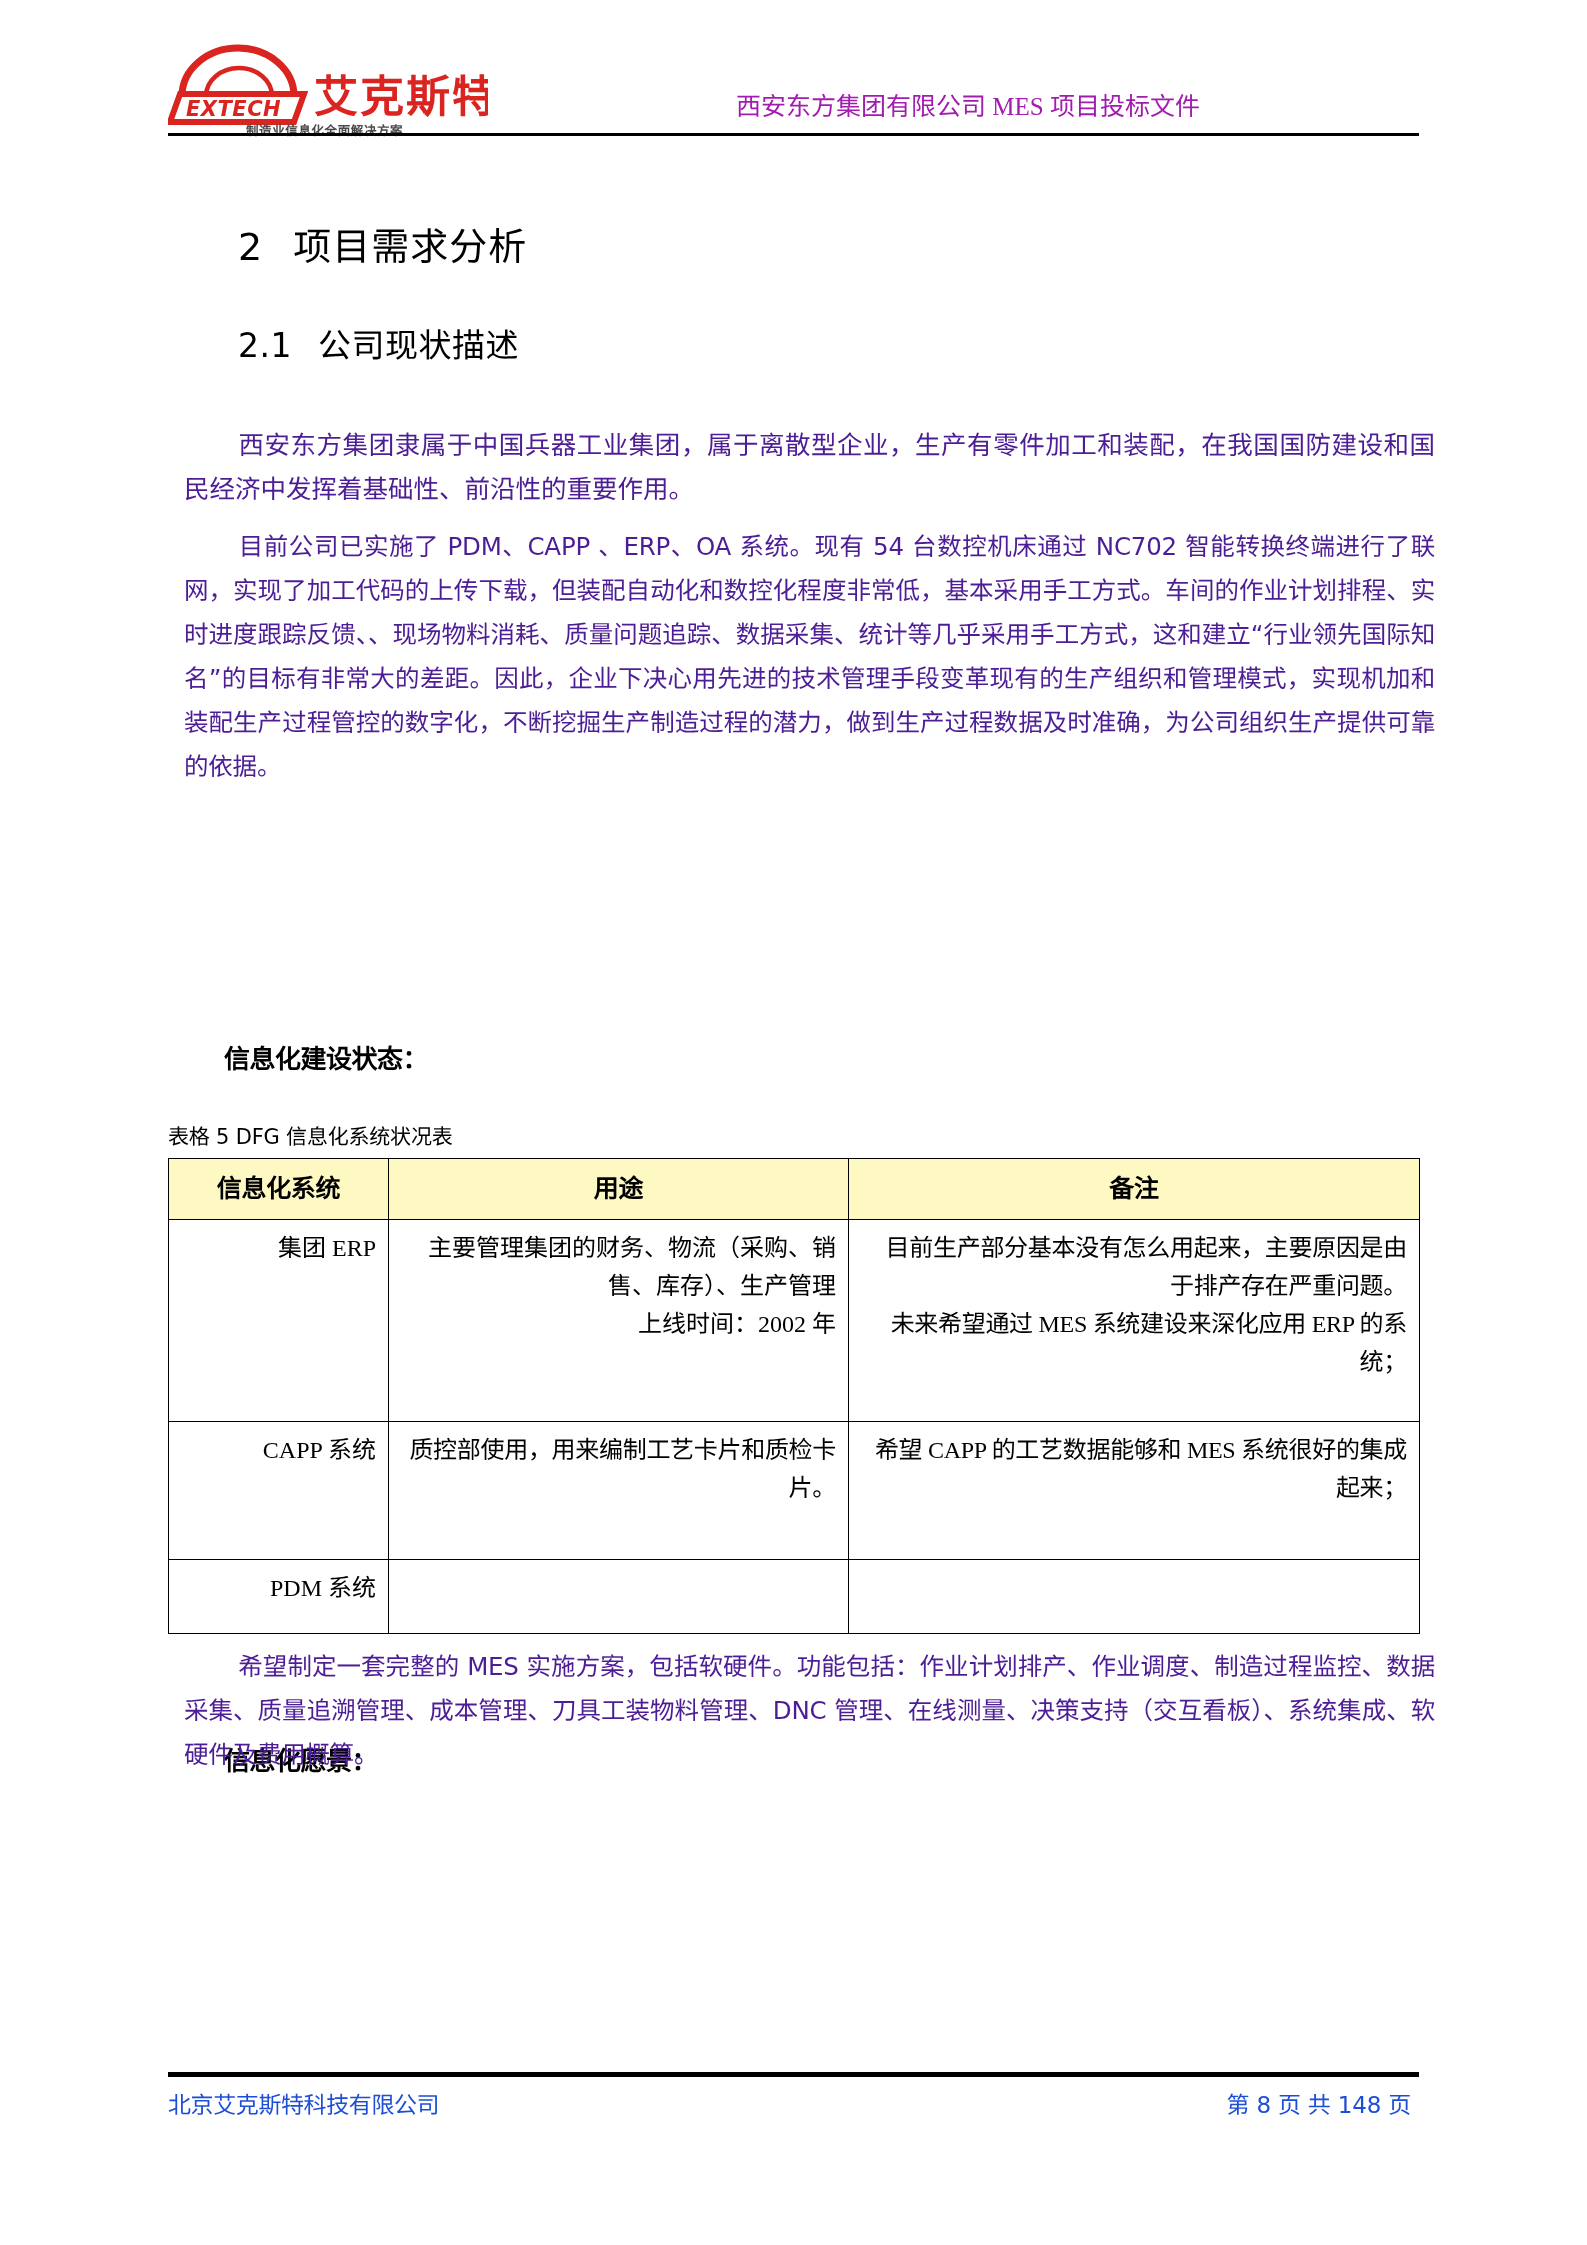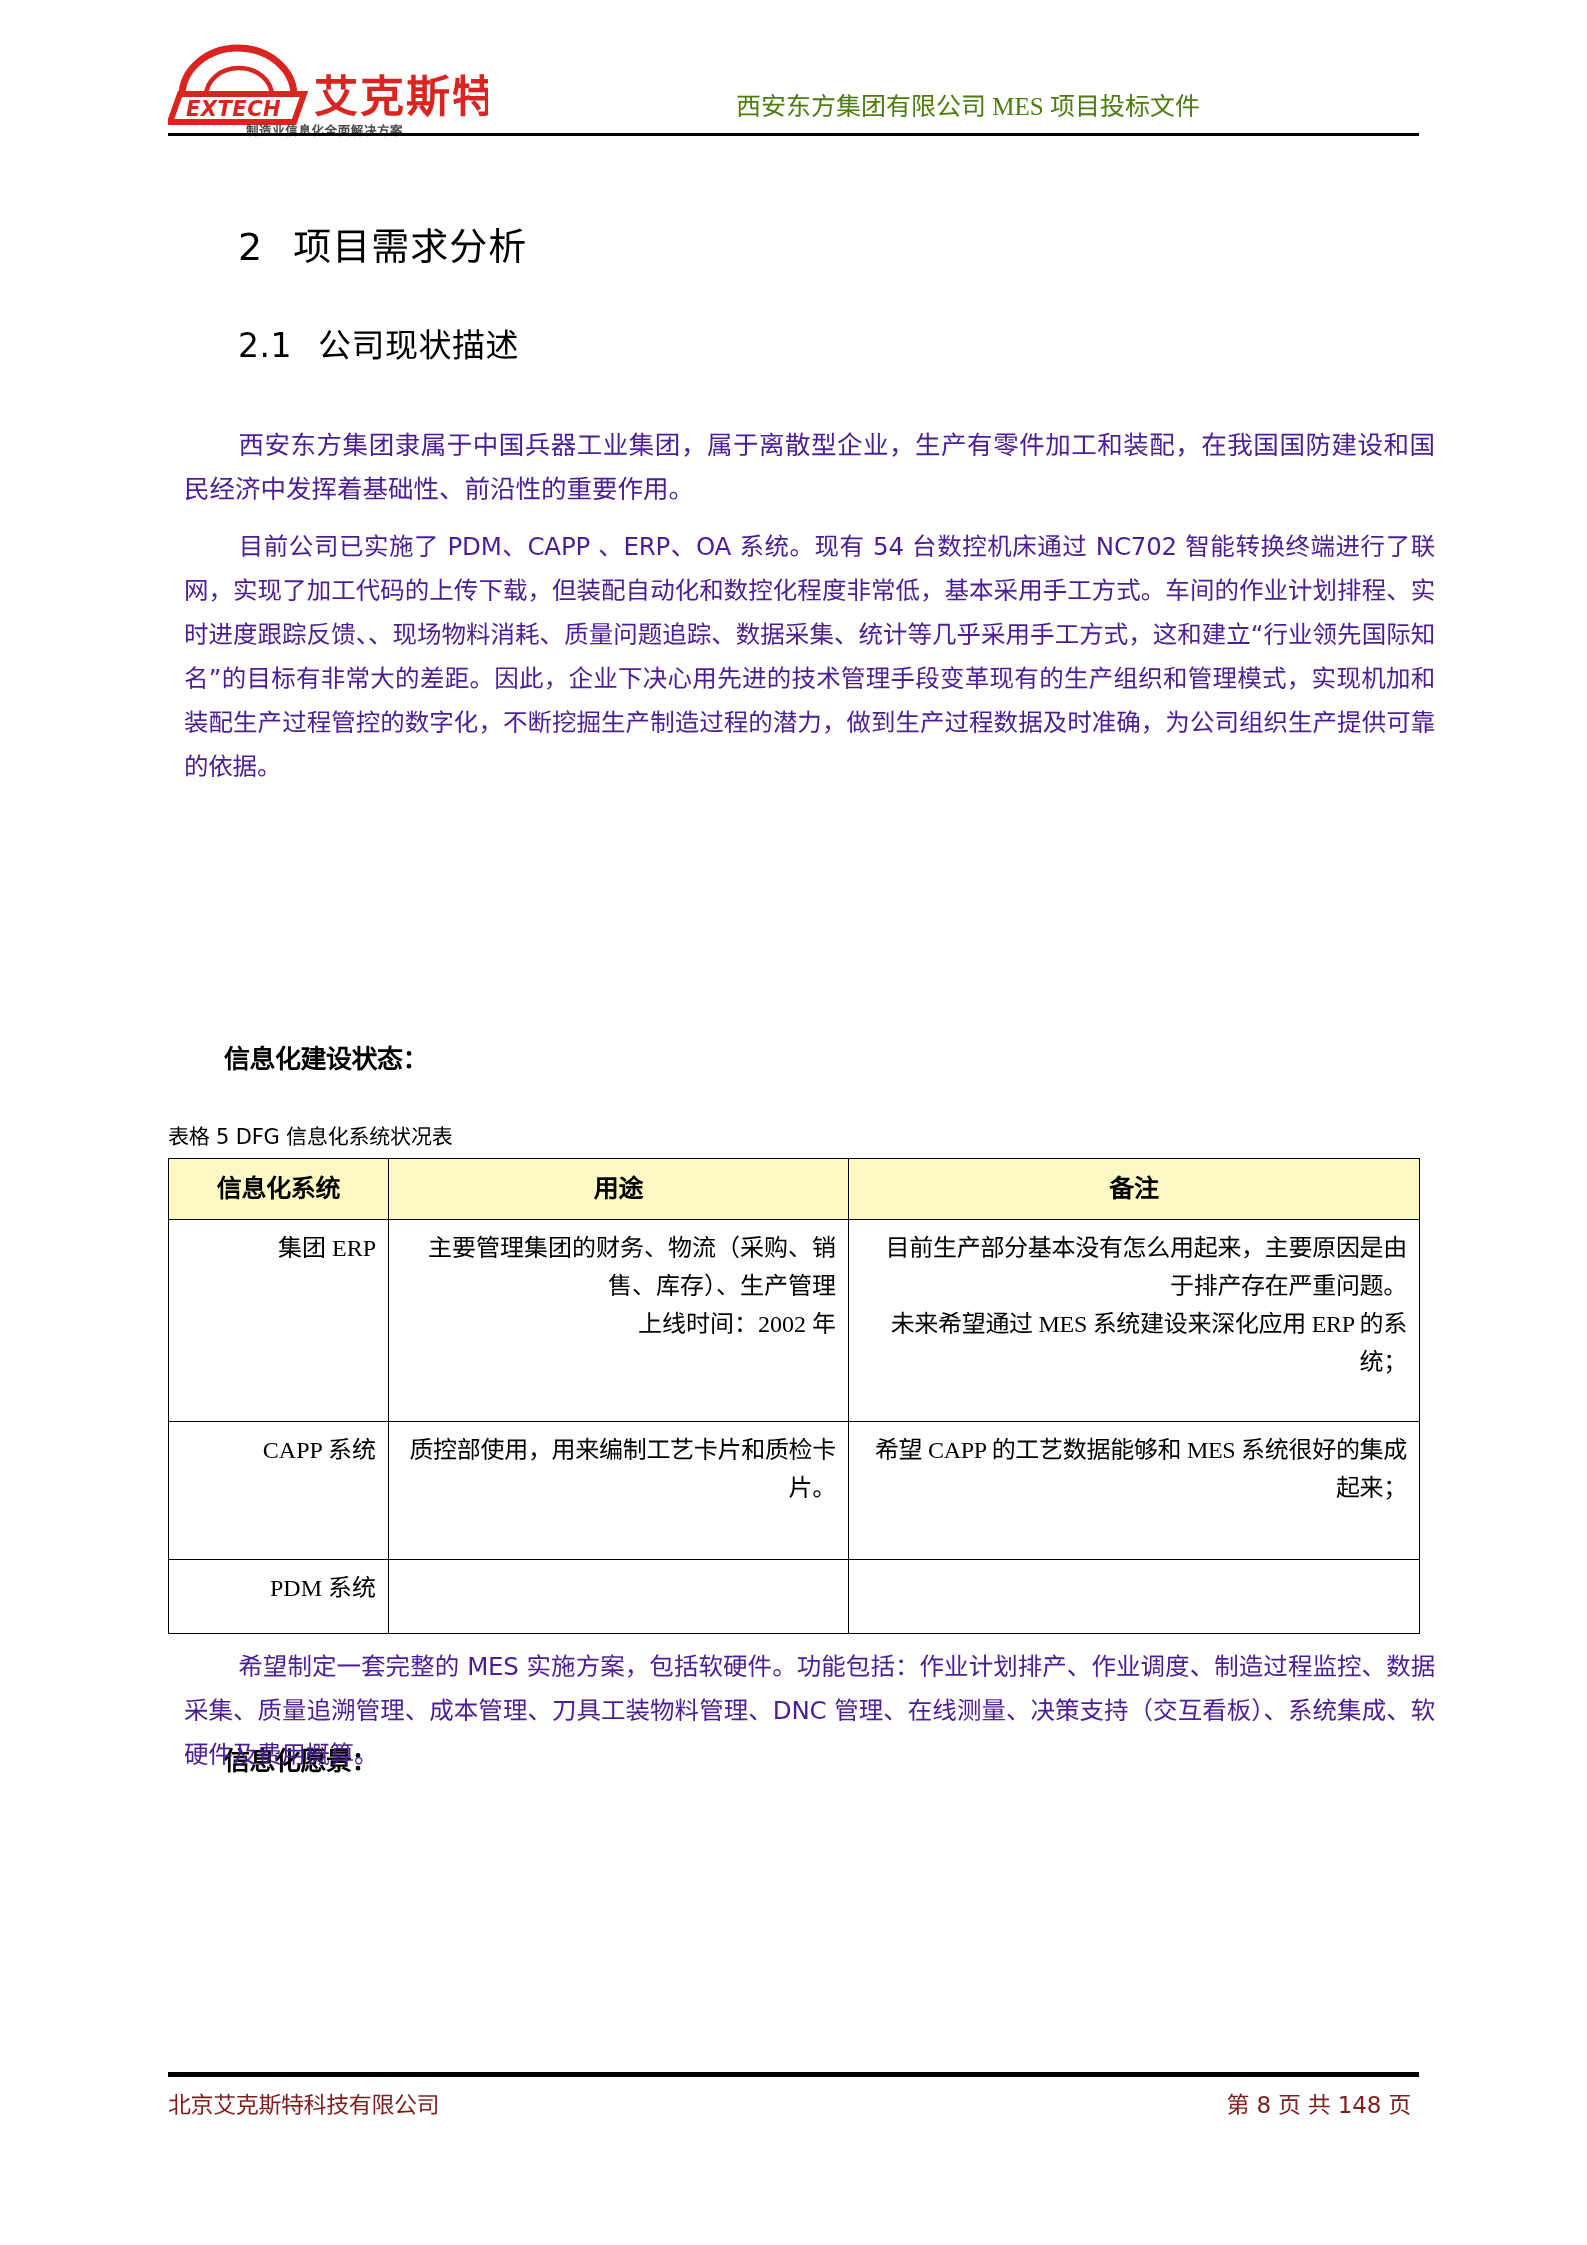--- a/index.html
+++ b/index.html
@@ -54,21 +54,21 @@
     white-space: nowrap;
   }
   .header-title {
     position: absolute;
     left: 350px;
     top: 48px;
     width: 900px;
     text-align: center;
     font-family: "Liberation Serif", "DejaVu Serif", serif;
     font-size: 25px;
-    color: #4d7c0f;
+    color: #a21caf;
     white-space: nowrap;
   }
   .header-rule {
     position: absolute;
     left: 168px;
     top: 133px;
     width: 1251px;
     height: 0;
     border-top: 3px solid #000000;
   }
@@ -211,21 +211,21 @@
     border-top: 5px solid #000000;
   }
   .footer {
     position: absolute;
     left: 168px;
     top: 2086px;
     width: 1251px;
     height: 40px;
     font-family: "DejaVu Sans", "Liberation Sans", sans-serif;
     font-size: 23px;
-    color: #7f1d1d;
+    color: #1d4ed8;
   }
   .footer-left {
     position: absolute;
     left: 0;
     top: 0;
     white-space: nowrap;
     letter-spacing: -0.4px;
   }
   .footer-right {
     position: absolute;

